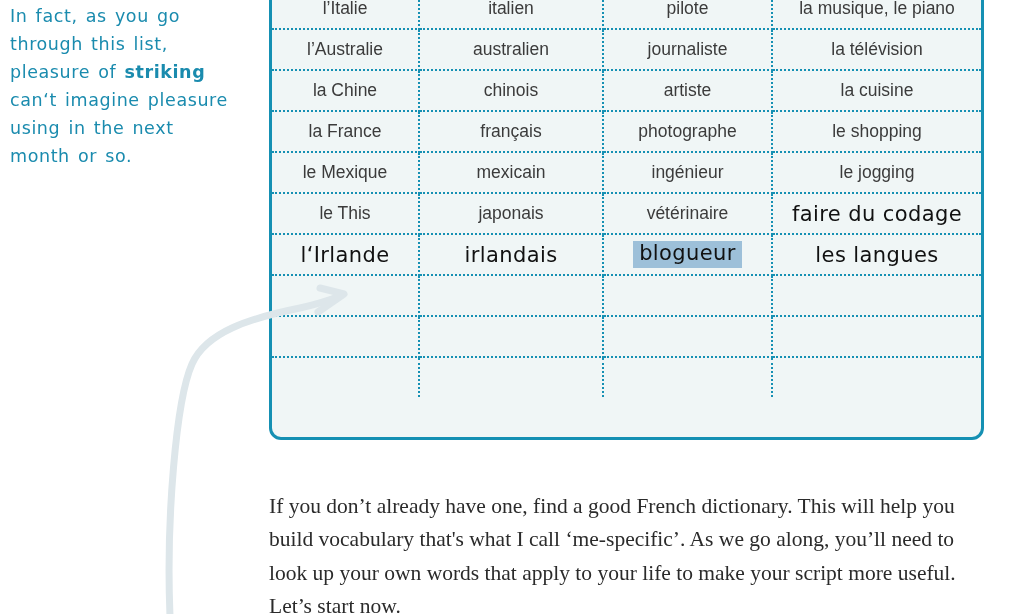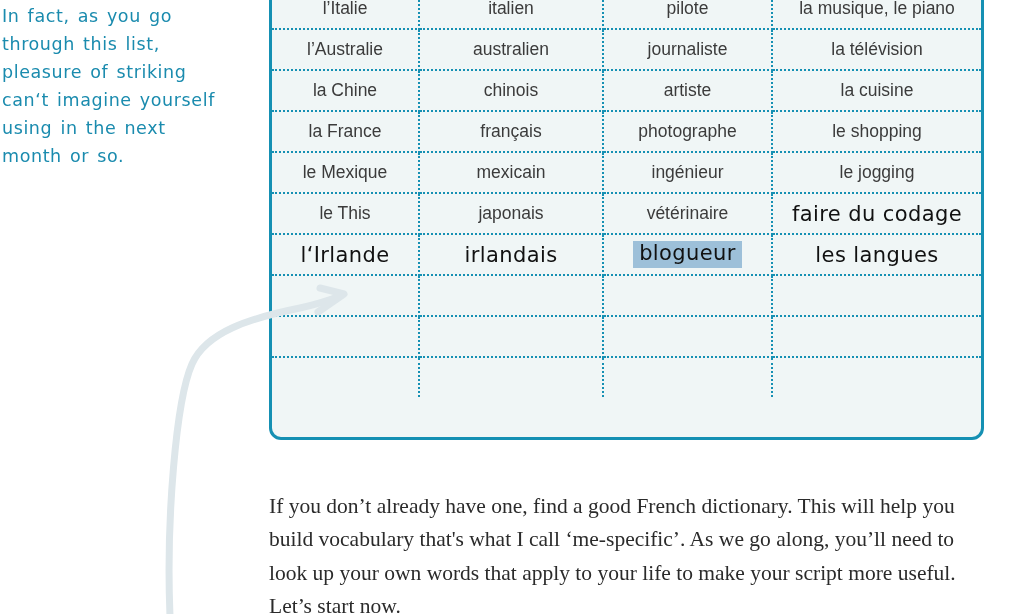--- a/index.html
+++ b/index.html
@@ -11,31 +11,31 @@
     width: 1024px;
     height: 614px;
     position: relative;
     overflow: hidden;
     font-family: "Liberation Sans", sans-serif;
   }
 
   
   #note {
     position: absolute;
-    left: 2px;
+    left: 10px;
     top: 2px;
     width: 250px;
     color: #1A8BAE;
     font-family: "DejaVu Sans", sans-serif;
     font-size: 17.5px;
     line-height: 28px;
     letter-spacing: 0.6px;
     word-spacing: 2px;
   }
-  #note .bold { font-weight: normal; }
+  #note .bold { font-weight: bold; }
 
   
   #vocab-table-wrap {
     position: absolute;
     left: 269px;
     top: -14px;
     width: 715px;
     height: 454px;
     border: 3px solid #1590B3;
     border-radius: 12px;
@@ -105,21 +105,21 @@
     pointer-events: none;
   }
 </style>
 </head>
 <body>
 
 <div id="note" style="color: rgb(26, 139, 174);">
     <div><span>In fact, as you go</span></div>
     <div><span>through this list,</span></div>
     <div><span>pleasure of </span><span class="bold">striking</span></div>
-    <div><span>can‘t imagine yourself</span></div>
+    <div><span>can‘t imagine pleasure</span></div>
     <div><span>using in the next</span></div>
     <div><span>month or so.</span></div>
   </div>
 
 <div id="vocab-table-wrap">
   <table class="vocab">
     <colgroup>
       <col class="c1">
         <col class="c2">
         <col class="c3">

